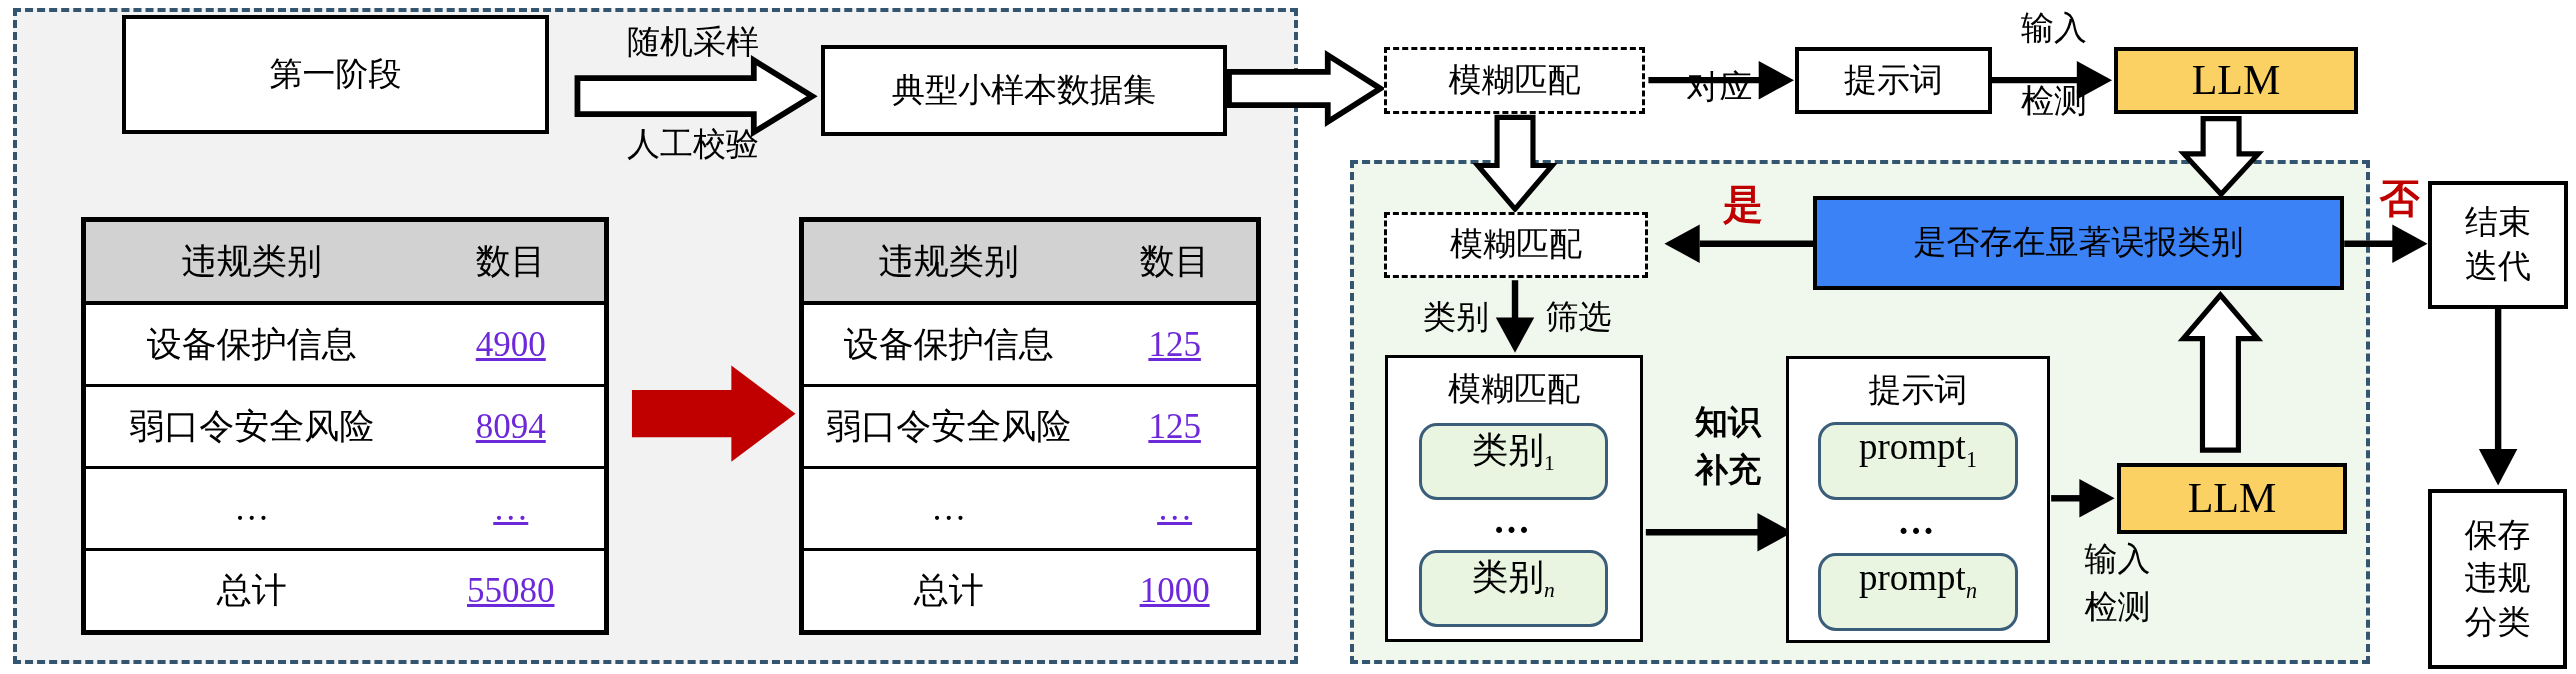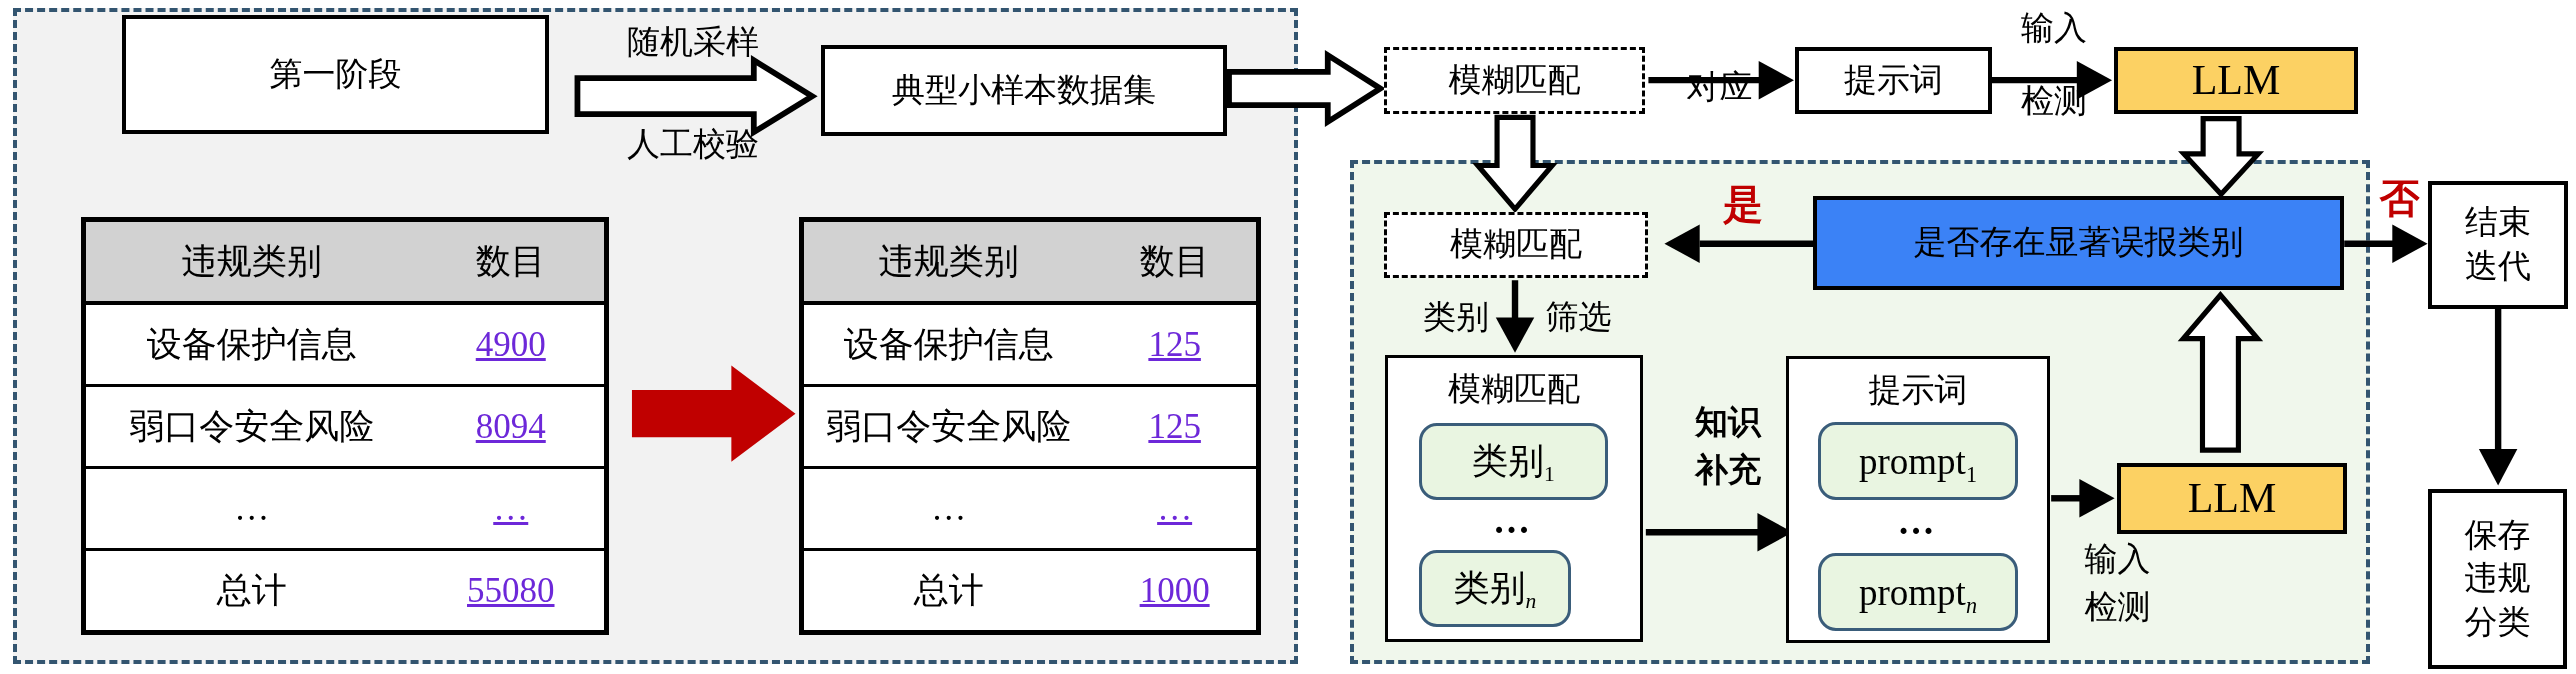--- a/index.html
+++ b/index.html
@@ -15,21 +15,21 @@
   .box{position:absolute;box-sizing:border-box;background:#fff;border:4.5px solid #000;
        display:flex;align-items:center;justify-content:center;text-align:center;z-index:10;
        font-size:33px;line-height:1.32;}
   .box.dashedbox{border:3.8px dashed #000;}
   .box.llm{background:#fcd163;font-size:42px;}
   .box.decision{background:#3b82f6;}
   .container{position:absolute;box-sizing:border-box;background:#fff;border:3.8px solid #000;
              z-index:10;text-align:center;}
   .container .ctitle{font-size:33px;margin-top:9px;display:block;}
   .chip{position:absolute;box-sizing:border-box;background:#e9f5e1;border:3.2px solid #3a5d7a;
-        border-radius:18px;display:flex;align-items:center;justify-content:center;
+        border-radius:18px;display:flex;justify-content:center;
         font-size:36px;z-index:11;}
   .chip sub{font-size:0.6em;line-height:0;}
   .sub-it{font-style:italic;}
   .dots{position:absolute;font-size:37px;font-weight:bold;letter-spacing:3.8px;z-index:11;
         text-align:center;}
   
   .lbl{position:absolute;font-size:33px;text-align:center;z-index:12;line-height:1.15;}
   .lbl.red{color:#c00000;font-size:40px;font-weight:bold;}
   .lbl.two{line-height:1.45;}
   
@@ -165,21 +165,21 @@
 
   <div class="container" style="left:1385px;top:355px;width:258px;height:287px;">
     <span class="ctitle">模糊匹配</span>
   </div>
   <div class="chip" style="left:1419px;top:423px;width:189px;height:77px;">
     <span>
       <span>类别</span><sub>1</sub>
     </span>
   </div>
   <div class="dots" style="left:1419px;top:499px;width:189px;">…</div>
-  <div class="chip" style="left:1419px;top:550px;width:152px;height:77px;">
+  <div class="chip" style="left:1419px;top:550px;width:189px;height:77px;">
     <span>
       <span>类别</span><sub class="sub-it">n</sub>
     </span>
   </div>
 
   <div class="lbl two" style="left:1665px;top:399px;width:126px;font-weight:bold;">
     <div>知识</div>
     <div>补充</div>
   </div>
 

